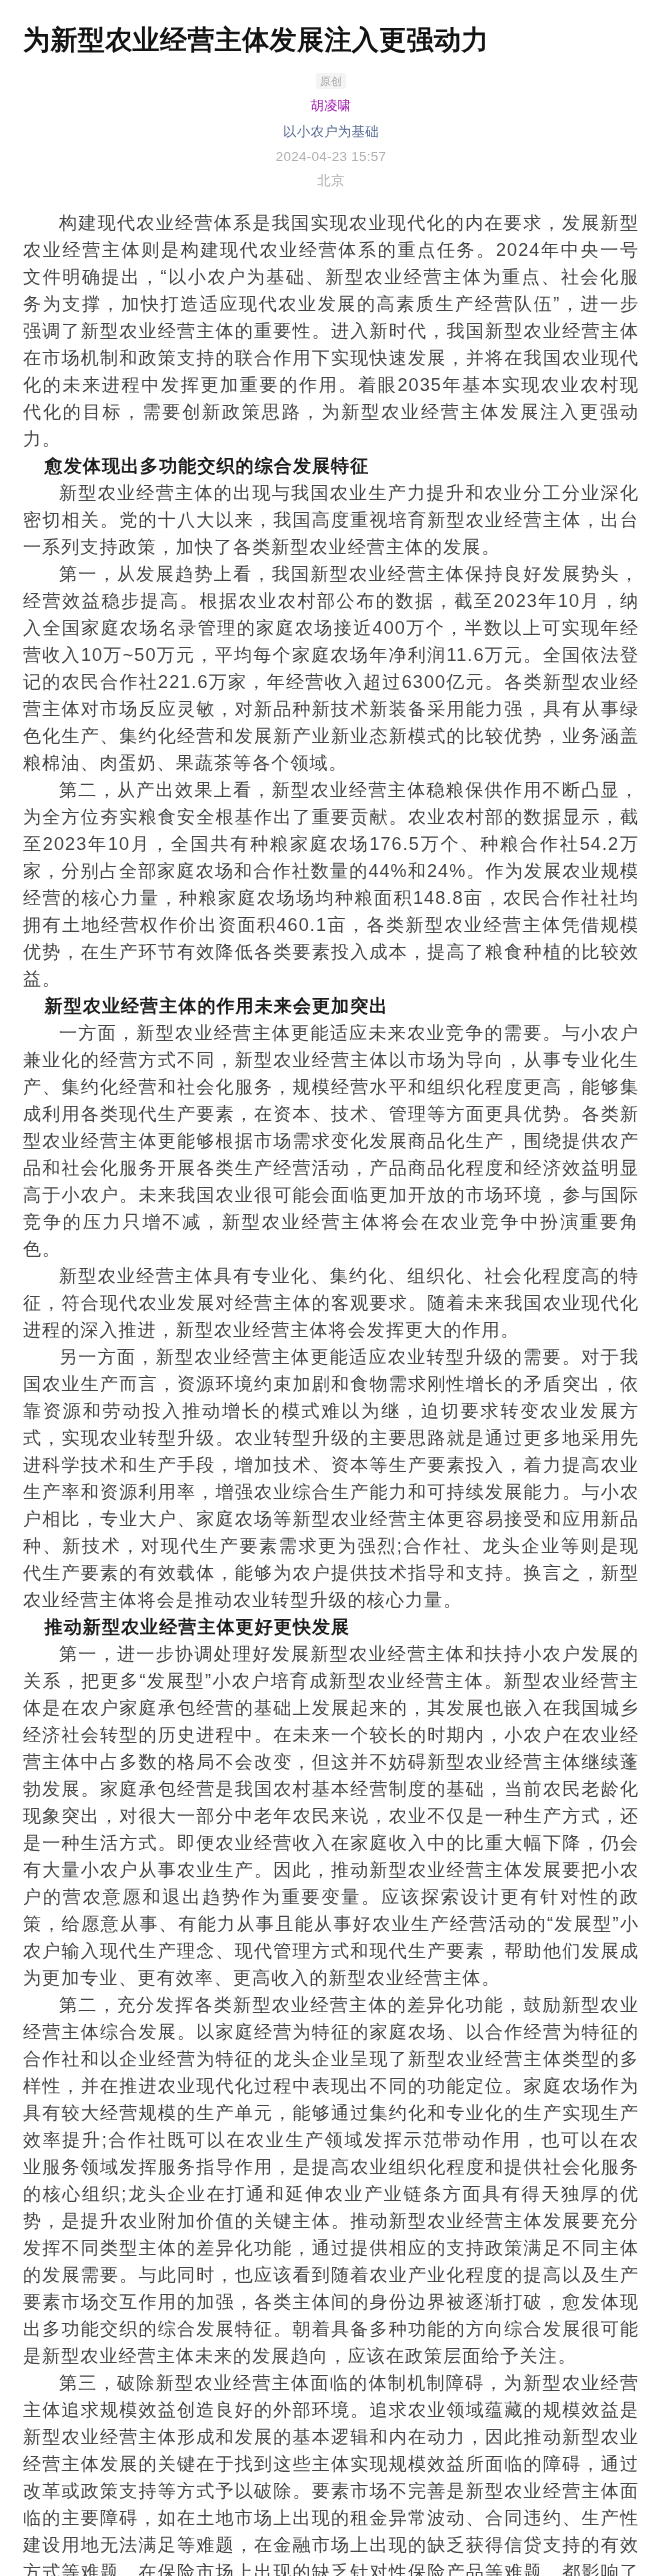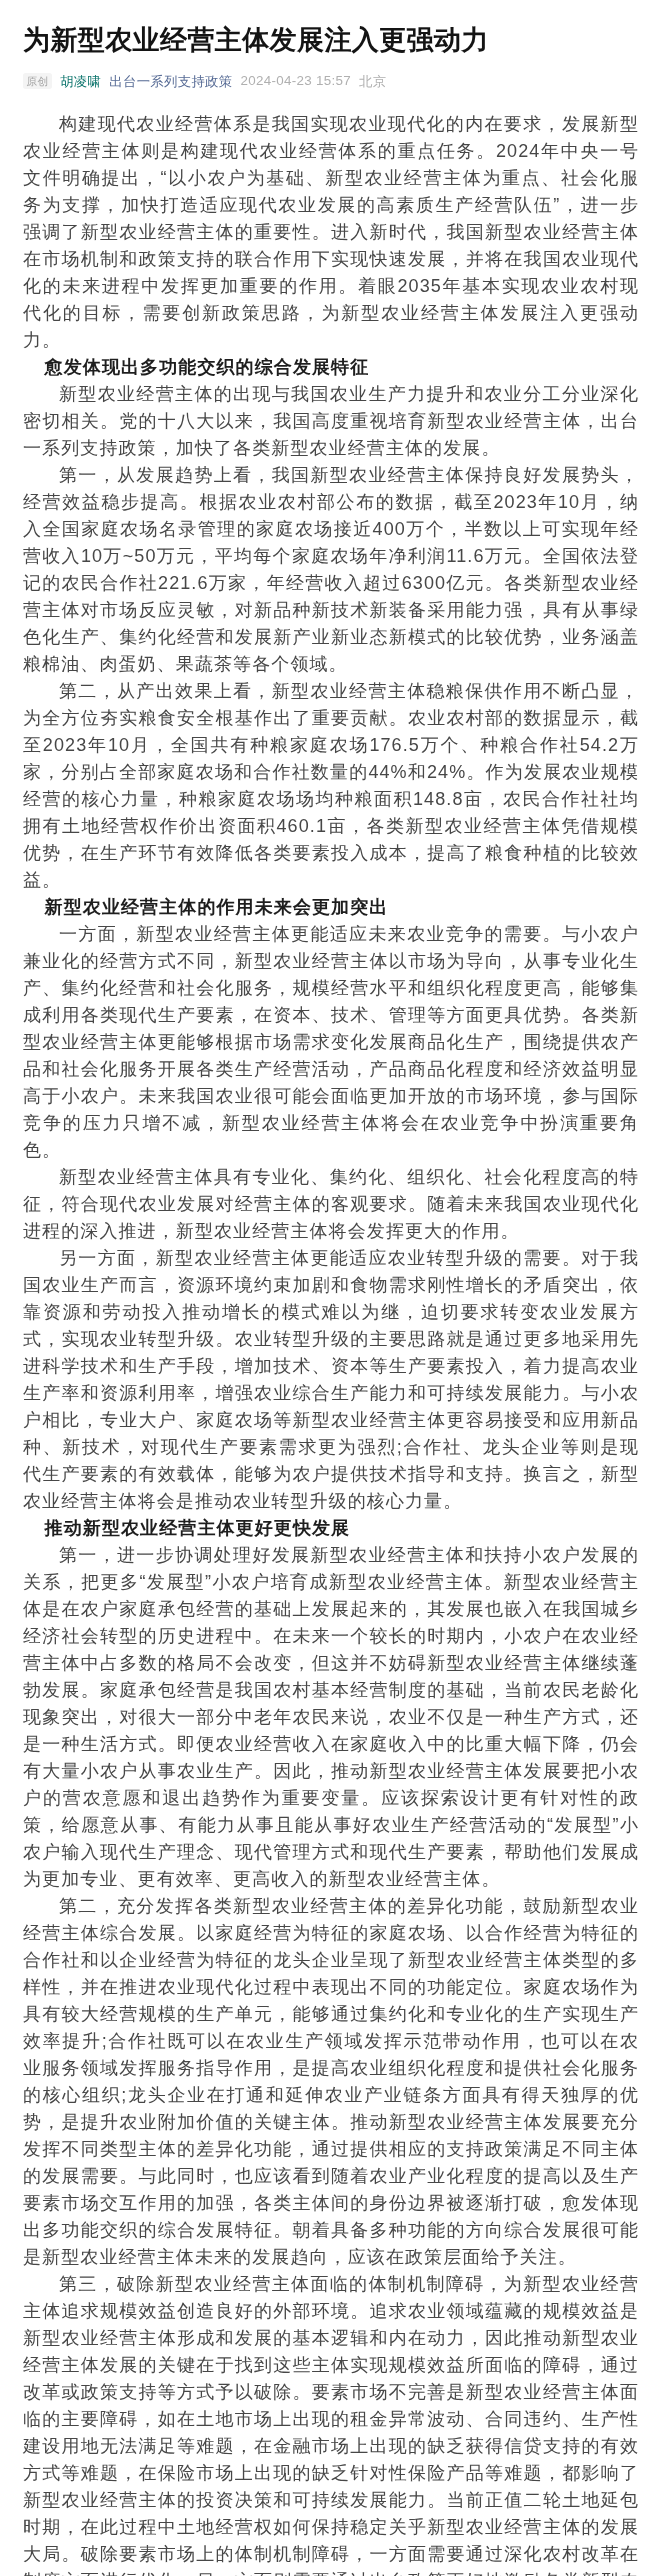--- a/index.html
+++ b/index.html
@@ -13,37 +13,38 @@
   .title {
     font-size: 27px;
     font-weight: 700;
     color: #141414;
     line-height: 1.45;
     letter-spacing: 0.4px;
     margin: 5.4px 0 0 0;
   }
   .byline {
     display: flex;
-    align-items: flex-start;
+    align-items: center;
     gap: 8px;
     margin-top: 12.5px;
     font-size: 13.4px;
     color: #9a9a9a;
     letter-spacing: 0.3px;
     white-space: nowrap;
+    flex-direction: column;
   }
   .badge {
     font-size: 10.7px;
     color: #a6a6a6;
     background: #f4f4f4;
     border-radius: 2.7px;
     padding: 0.9px 3.6px;
     line-height: 14.3px;
   }
-  .author { color: #0f766e; }
+  .author { color: #a21caf; }
   .account { color: #576b95; font-weight: 400; cursor: pointer; }
   .datetime, .location { color: #b0b0b0; }
   .article-body {
     margin-top: 20px;
     font-size: 18px;
     letter-spacing: 1.1px;
     line-height: 27px;
     color: #474747;
   }
   .article-body p { margin: 0; text-align: justify; }
@@ -70,21 +71,21 @@
 </head>
 <body>
 
 <div class="page">
 
   <h1 class="title">为新型农业经营主体发展注入更强动力</h1>
 
   <div class="byline">
     <span class="badge">原创</span>
     <span class="author">胡凌啸</span>
-    <span class="account">出台一系列支持政策</span>
+    <span class="account">以小农户为基础</span>
     <span class="datetime">2024-04-23 15:57</span>
     <span class="location">北京</span>
   </div>
 
   <div class="article-body">
       <p class="para">构建现代农业经营体系是我国实现农业现代化的内在要求，发展新型农业经营主体则是构建现代农业经营体系的重点任务。2024年中央一号文件明确提出，“以小农户为基础、新型农业经营主体为重点、社会化服务为支撑，加快打造适应现代农业发展的高素质生产经营队伍”，进一步强调了新型农业经营主体的重要性。进入新时代，我国新型农业经营主体在市场机制和政策支持的联合作用下实现快速发展，并将在我国农业现代化的未来进程中发挥更加重要的作用。着眼2035年基本实现农业农村现代化的目标，需要创新政策思路，为新型农业经营主体发展注入更强动力。</p>
       <p class="heading">愈发体现出多功能交织的综合发展特征</p>
       <p class="para">新型农业经营主体的出现与我国农业生产力提升和农业分工分业深化密切相关。党的十八大以来，我国高度重视培育新型农业经营主体，出台一系列支持政策，加快了各类新型农业经营主体的发展。</p>
       <p class="para">第一，从发展趋势上看，我国新型农业经营主体保持良好发展势头，经营效益稳步提高。根据农业农村部公布的数据，截至2023年10月，纳入全国家庭农场名录管理的家庭农场接近400万个，半数以上可实现年经营收入10万~50万元，平均每个家庭农场年净利润11.6万元。全国依法登记的农民合作社221.6万家，年经营收入超过6300亿元。各类新型农业经营主体对市场反应灵敏，对新品种新技术新装备采用能力强，具有从事绿色化生产、集约化经营和发展新产业新业态新模式的比较优势，业务涵盖粮棉油、肉蛋奶、果蔬茶等各个领域。</p>
       <p class="para">第二，从产出效果上看，新型农业经营主体稳粮保供作用不断凸显，为全方位夯实粮食安全根基作出了重要贡献。农业农村部的数据显示，截至2023年10月，全国共有种粮家庭农场176.5万个、种粮合作社54.2万家，分别占全部家庭农场和合作社数量的44%和24%。作为发展农业规模经营的核心力量，种粮家庭农场场均种粮面积148.8亩，农民合作社社均拥有土地经营权作价出资面积460.1亩，各类新型农业经营主体凭借规模优势，在生产环节有效降低各类要素投入成本，提高了粮食种植的比较效益。</p>

